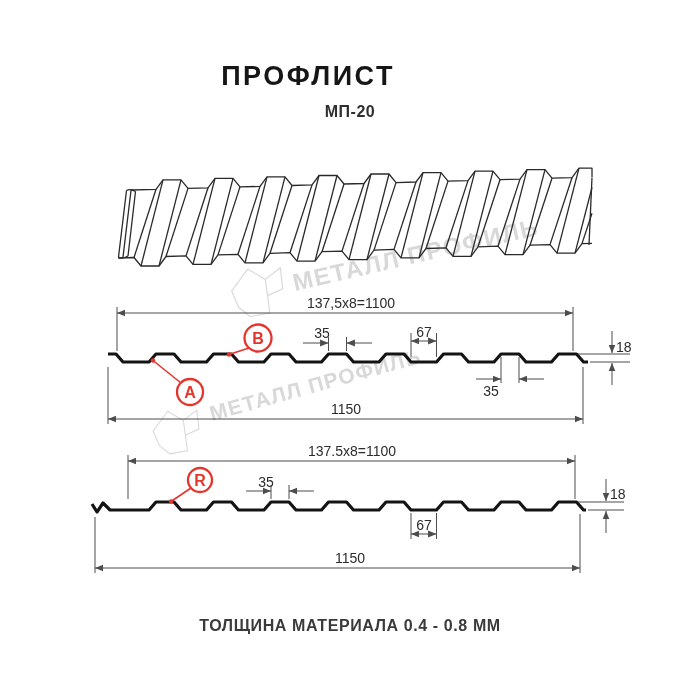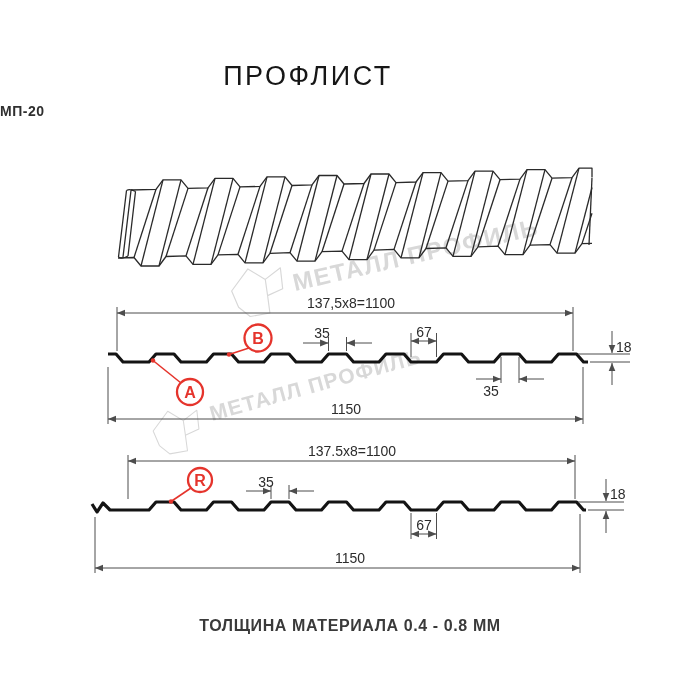--- a/index.html
+++ b/index.html
@@ -2,25 +2,25 @@
 <html><head>
 <meta charset="utf-8">
 <style>
   html,body{margin:0;padding:0;}
   body{
     width:700px;height:700px;position:relative;background:#ffffff;overflow:hidden;
     font-family:"Liberation Sans",sans-serif;
   }
   .title{
     position:absolute;top:61px;left:0;width:616px;text-align:center;
-    font-size:27px;font-weight:400;letter-spacing:2.5px;color:#161616;
+    font-size:27px;font-weight:700;letter-spacing:2.5px;color:#161616;
   }
   .subtitle{
-    position:absolute;top:103px;left:0;width:700px;text-align:left;
-    font-size:14px;font-weight:700;letter-spacing:.5px;color:#2f2f2f;
+    position:absolute;top:103px;left:0;width:700px;text-align:center;
+    font-size:16px;font-weight:700;letter-spacing:.5px;color:#2f2f2f;
   }
   .footer{
     position:absolute;top:617px;left:0;width:700px;text-align:center;
     font-size:16px;font-weight:700;letter-spacing:.6px;color:#3a3a3a;
   }
   svg#art{position:absolute;left:0;top:0;}
   .wm{fill:none;stroke:#d8d8d8;stroke-width:2;stroke-linejoin:round;}
   .wmtext{fill:#d8d8d8;font-weight:700;}
   #sheet3d path{fill:none;stroke:#2a2a2a;stroke-width:1.3;stroke-linejoin:round;}
   .prof{fill:none;stroke:#141414;stroke-width:3.2;stroke-linejoin:round;stroke-linecap:butt;}

